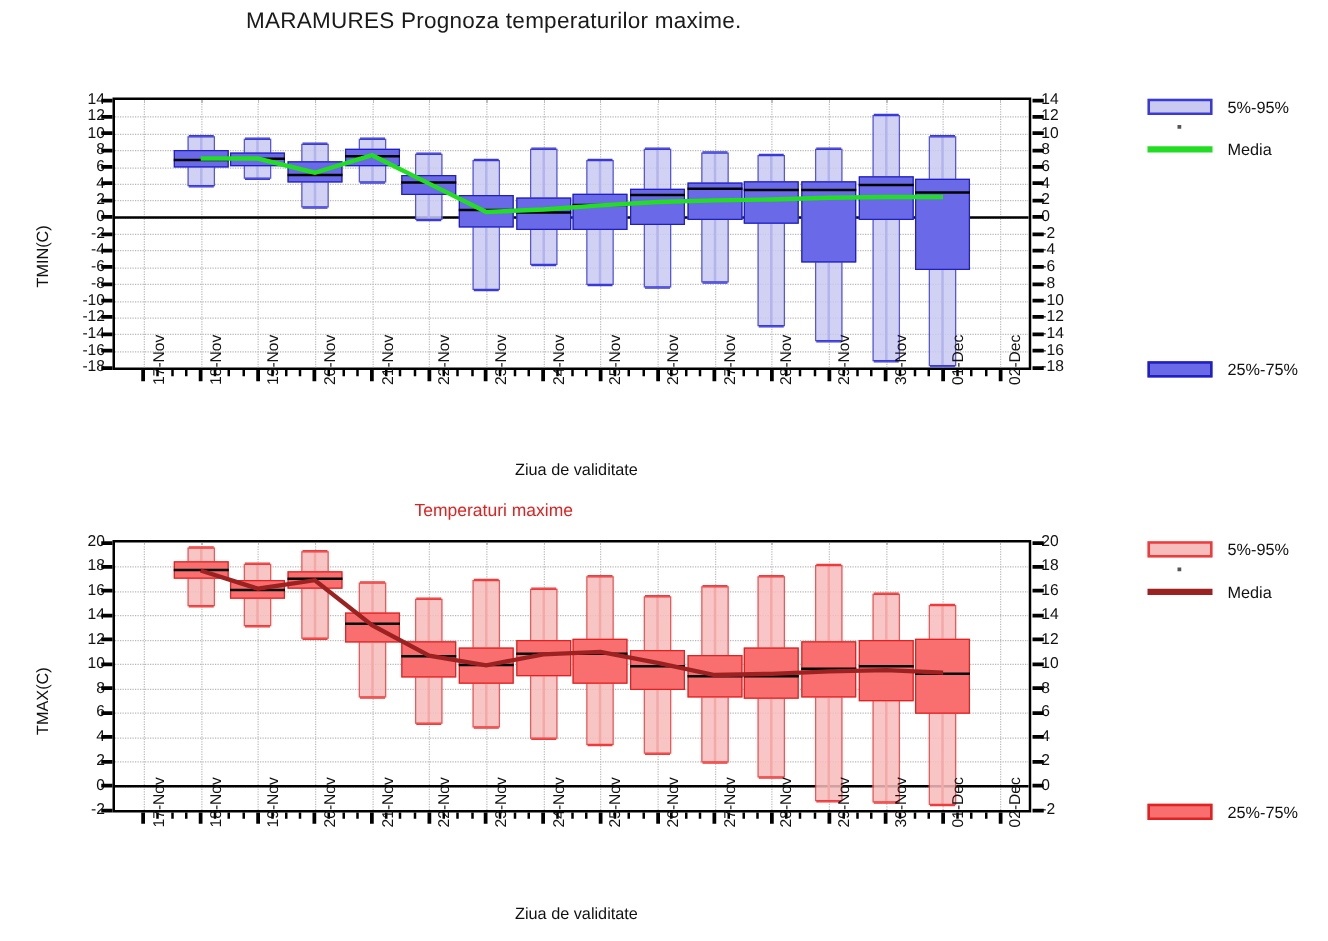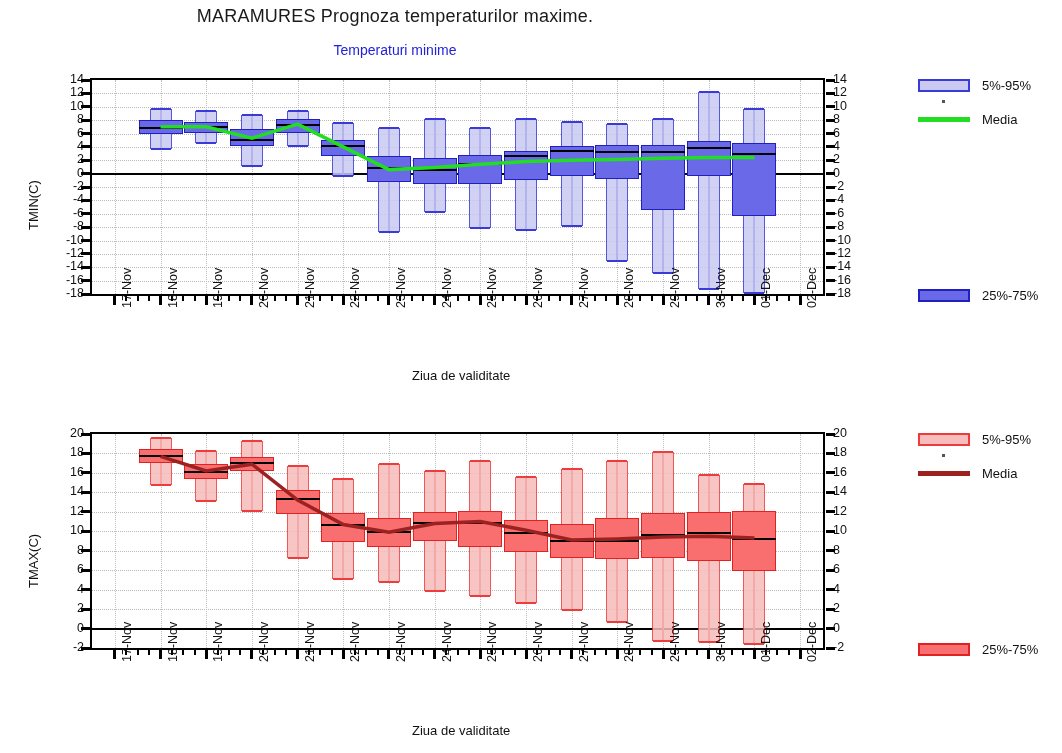--- a/index.html
+++ b/index.html
@@ -38,21 +38,20 @@
   .swatch-line{width:52px;height:5px;margin-right:12px;}
   .legend-txt{font-size:13px;color:#111;white-space:nowrap;}
   .legend-dot{position:absolute;width:3px;height:3px;background:#555;}
 </style>
 </head>
 <body>
 
 <div class="main-title">MARAMURES  Prognoza temperaturilor maxime.</div>
 
 <div class="panel" id="panel-tmin">
-  <div class="sub-title sub-min">Temperaturi minime</div>
   <div class="ylabel" id="ylab-min" style="left: 26px; top: 190px;">TMIN(C)</div>
   <div class="plot" id="plot-min" style="left: 90px; top: 38px; width: 735px; height: 218px;">
       <div class="gridh" style="top: 13.375px;"></div>
       <div class="gridh" style="top: 26.75px;"></div>
       <div class="gridh" style="top: 40.125px;"></div>
       <div class="gridh" style="top: 53.5px;"></div>
       <div class="gridh" style="top: 66.875px;"></div>
       <div class="gridh" style="top: 80.25px;"></div>
       <div class="gridh" style="top: 93.625px;"></div>
       <div class="gridh" style="top: 107px;"></div>
@@ -341,20 +340,21 @@
       </div>
       <div class="legend-row" style="left: 0px; top: 210px;">
         <div class="swatch" style="background: rgb(106, 106, 232); border: 2px solid rgb(32, 32, 192);"></div>
         <span class="legend-txt">25%-75%</span>
       </div>
       <div class="legend-dot" style="left: 24px; top: 22px;"></div>
     </div>
 </div>
 
 <div class="panel" id="panel-tmax">
+  <div class="sub-title sub-max">Temperaturi maxime</div>
   <div class="ylabel" id="ylab-max" style="left: 26px; top: 190px;">TMAX(C)</div>
   <div class="plot" id="plot-max" style="left: 90px; top: 34px; width: 735px; height: 218px;">
       <div class="gridh" style="top: 19.4545px;"></div>
       <div class="gridh" style="top: 38.9091px;"></div>
       <div class="gridh" style="top: 58.3636px;"></div>
       <div class="gridh" style="top: 77.8182px;"></div>
       <div class="gridh" style="top: 97.2727px;"></div>
       <div class="gridh" style="top: 116.727px;"></div>
       <div class="gridh" style="top: 136.182px;"></div>
       <div class="gridh" style="top: 155.636px;"></div>

